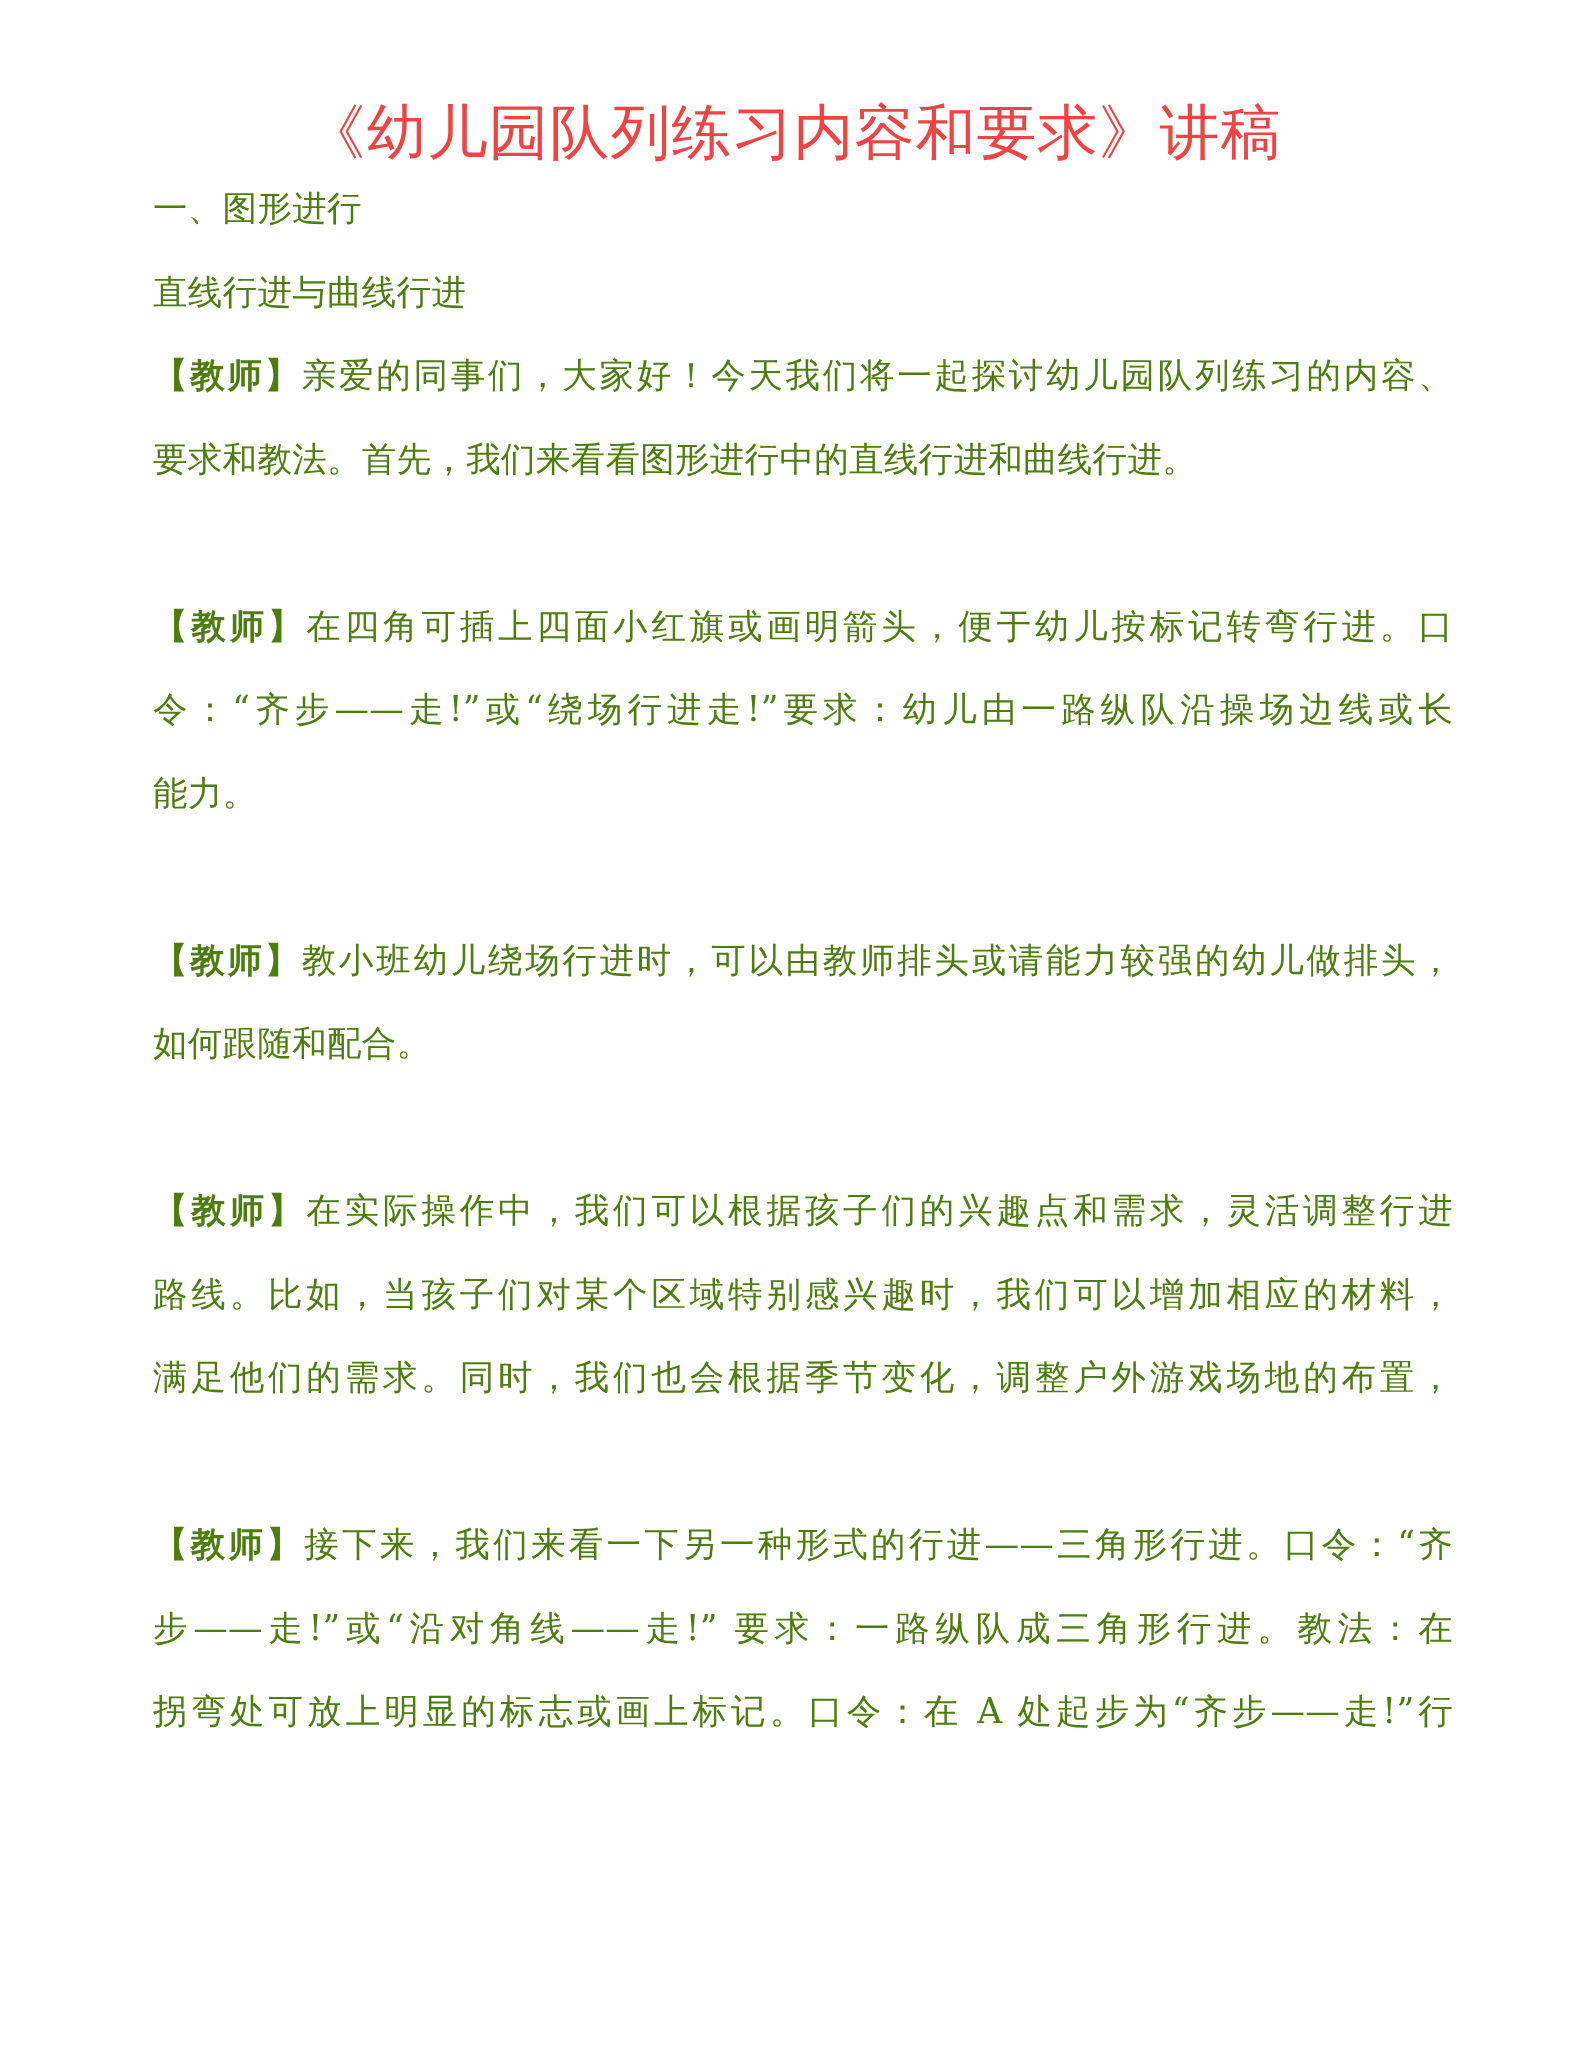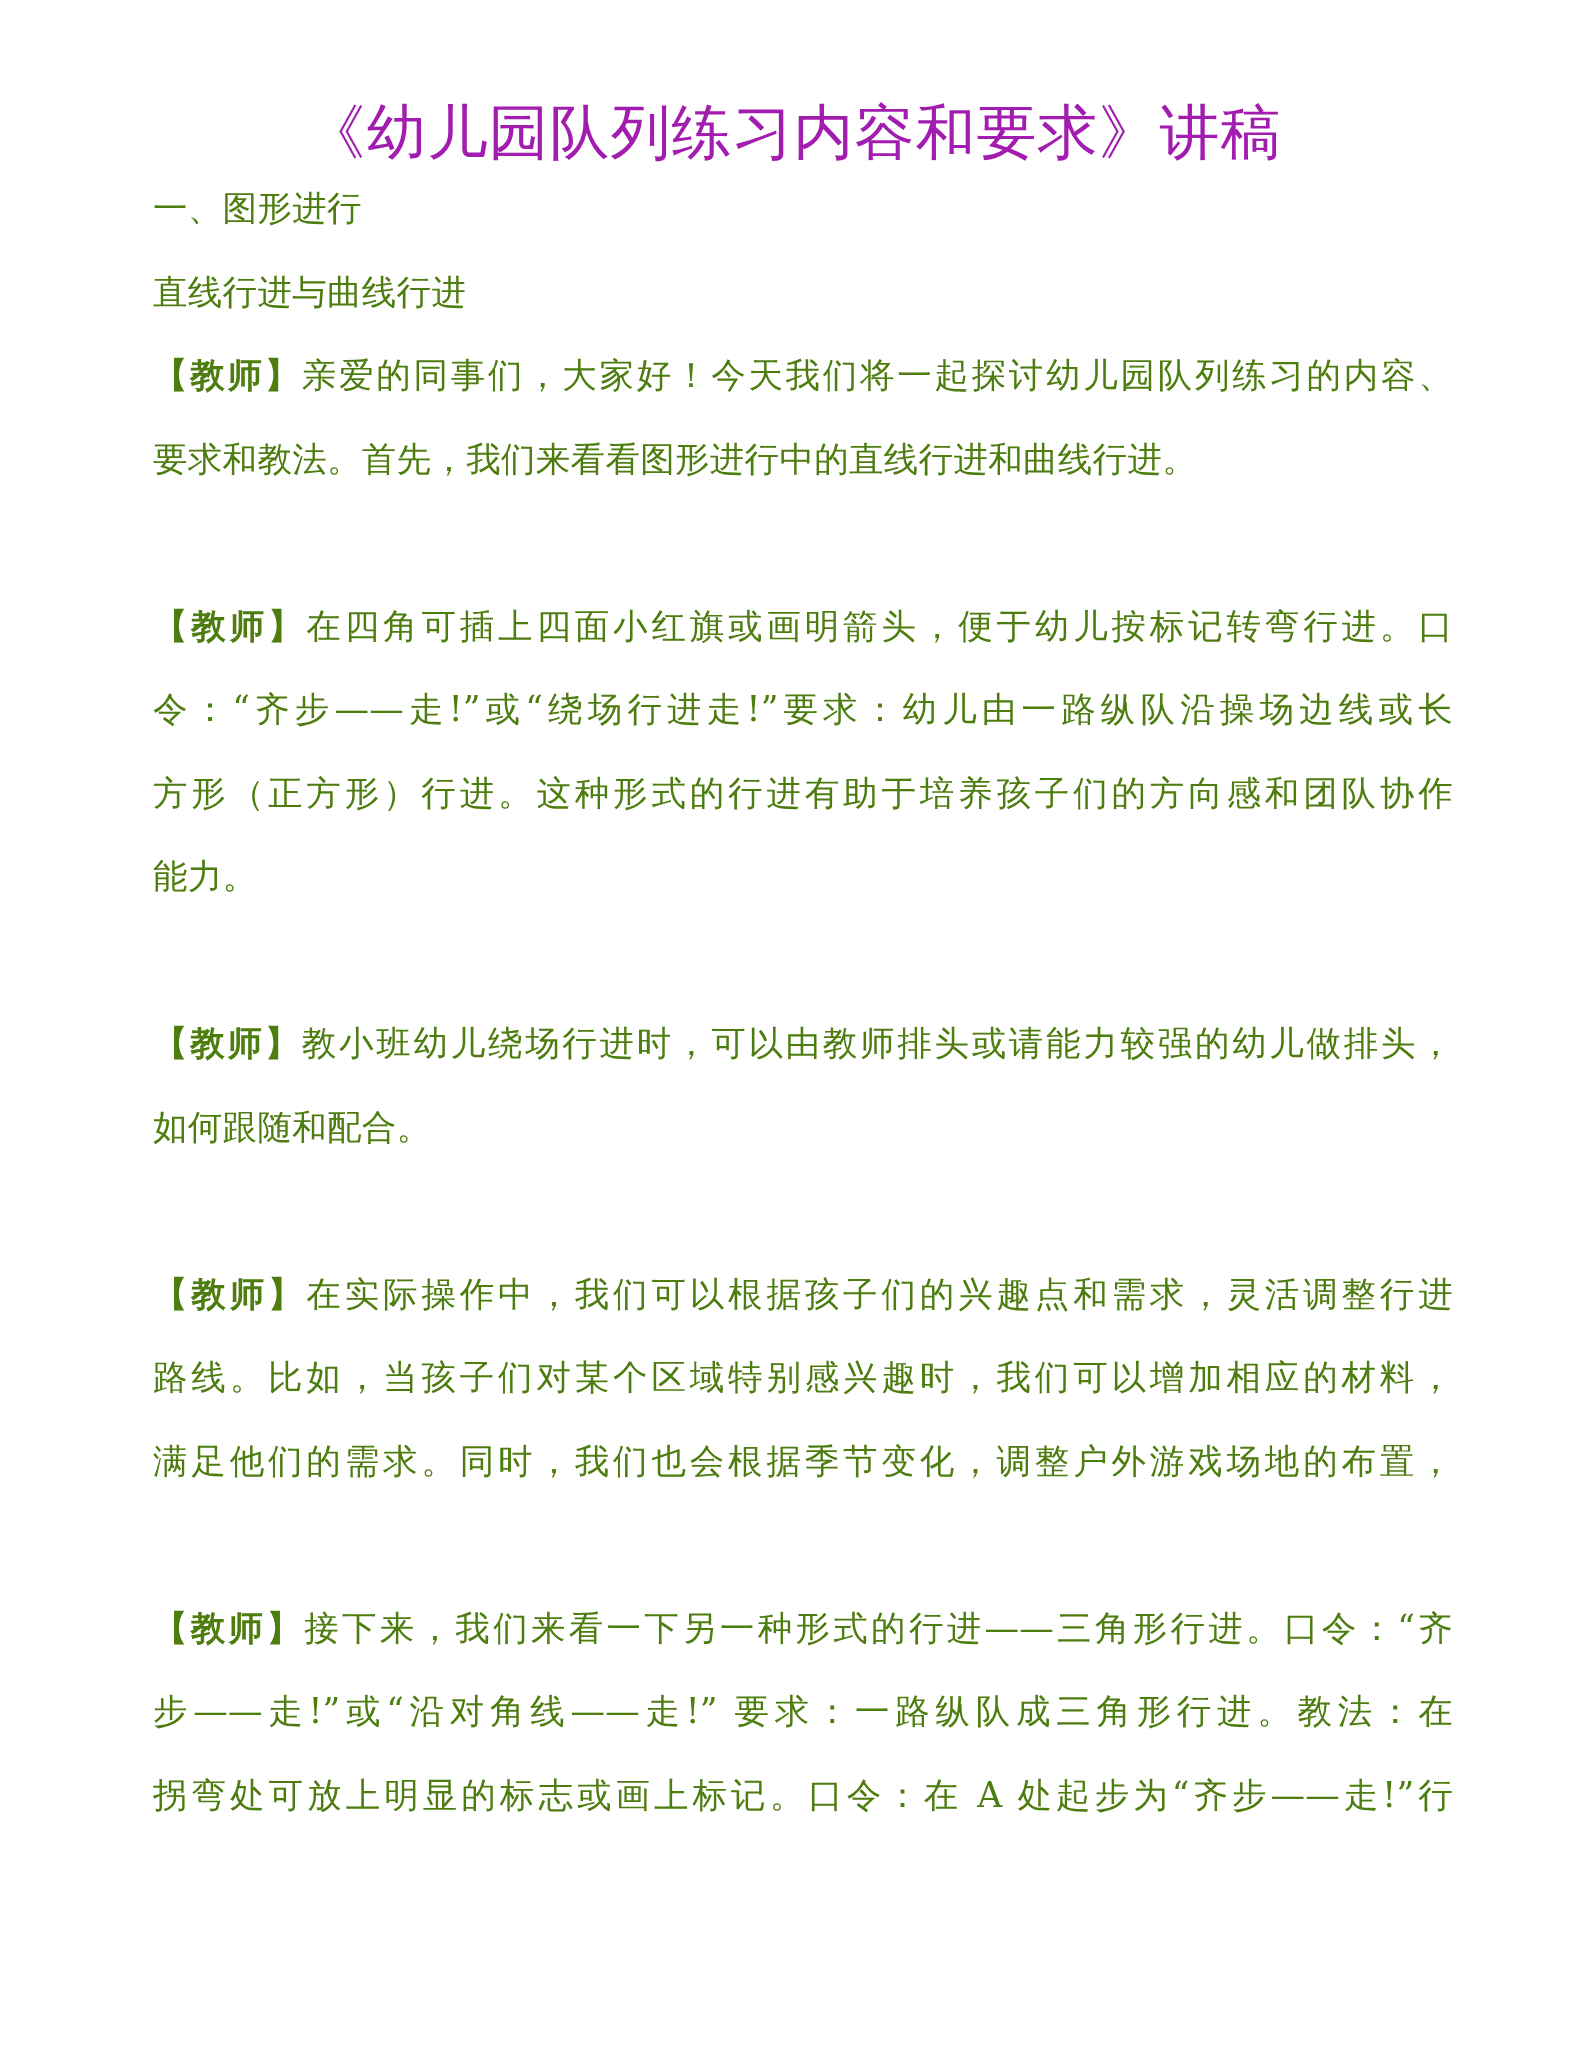--- a/index.html
+++ b/index.html
@@ -19,21 +19,21 @@
       width: 1587px;
       height: 2072px;
       background: #ffffff;
     }
     .title {
       position: absolute;
       left: 0;
       top: 92px;
       width: 1587px;
       text-align: center;
-      color: #a21caf;
+      color: #ef4444;
       font-family: "DejaVu Sans", "Liberation Sans", sans-serif;
       font-size: 60px;
       line-height: 80px;
       letter-spacing: 1px;
       white-space: nowrap;
     }
     .body {
       position: absolute;
       left: 153px;
       top: 178px;
@@ -69,21 +69,20 @@
   <div class="body">
     <div class="line">一、图形进行</div>
     <div class="line">直线行进与曲线行进</div>
 
     <div class="line justify"><span class="bracket">【教师】</span><span>亲爱的同事们，大家好！今天我们将一起探讨幼儿园队列练习的内容、</span></div>
     <div class="line">要求和教法。首先，我们来看看图形进行中的直线行进和曲线行进。</div>
     <div class="blank"></div>
 
     <div class="line justify"><span class="bracket">【教师】</span><span>在四角可插上四面小红旗或画明箭头，便于幼儿按标记转弯行进。口</span></div>
     <div class="line justify">令：“齐步——走!”或“绕场行进走!”要求：幼儿由一路纵队沿操场边线或长</div>
-    <div class="line justify">方形（正方形）行进。这种形式的行进有助于培养孩子们的方向感和团队协作</div>
     <div class="line">能力。</div>
     <div class="blank"></div>
 
     <div class="line justify"><span class="bracket">【教师】</span><span>教小班幼儿绕场行进时，可以由教师排头或请能力较强的幼儿做排头，</span></div>
     <div class="line">如何跟随和配合。</div>
     <div class="blank"></div>
 
     <div class="line justify"><span class="bracket">【教师】</span><span>在实际操作中，我们可以根据孩子们的兴趣点和需求，灵活调整行进</span></div>
     <div class="line justify">路线。比如，当孩子们对某个区域特别感兴趣时，我们可以增加相应的材料，</div>
     <div class="line justify">满足他们的需求。同时，我们也会根据季节变化，调整户外游戏场地的布置，</div>

